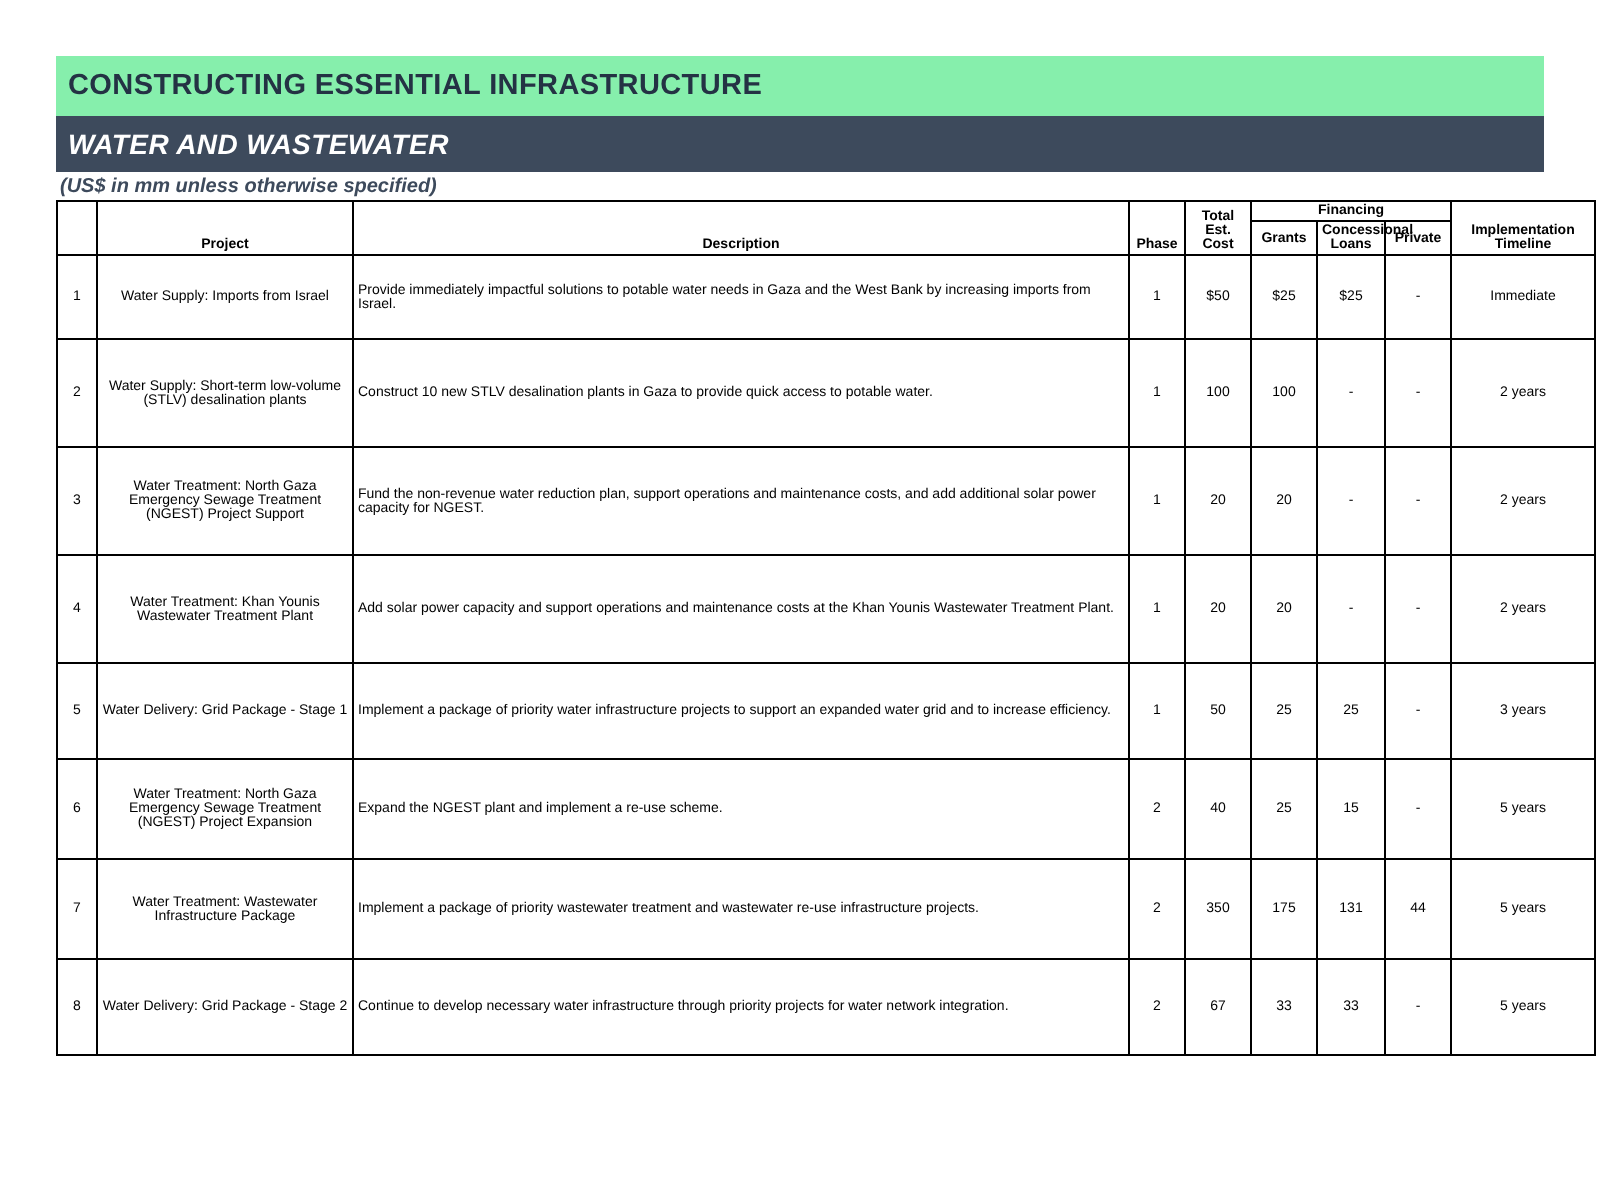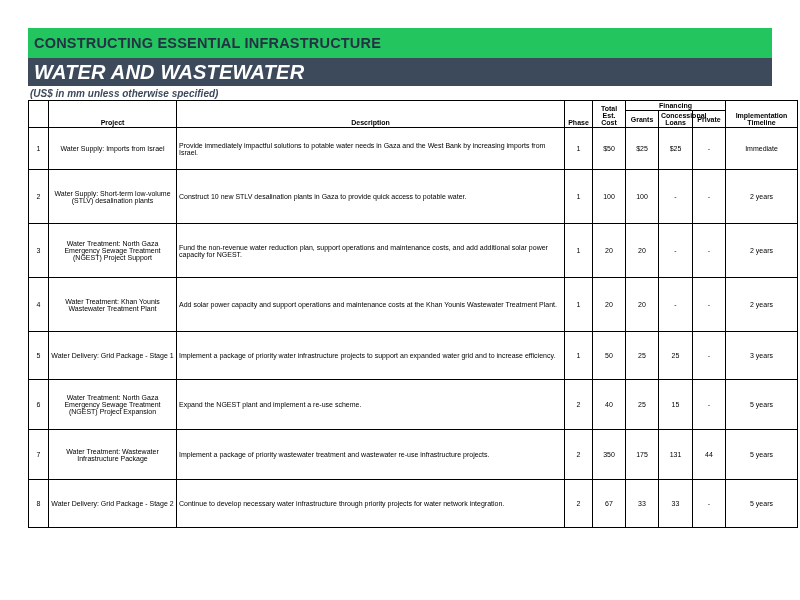--- a/index.html
+++ b/index.html
@@ -19,21 +19,21 @@
     height: 600px;
     background: #ffffff;
     box-sizing: border-box;
   }
   .header-green {
     position: absolute;
     left: 28px;
     top: 28px;
     width: 744px;
     height: 30px;
-    background: #22c55e;
+    background: #86efac;
     display: flex;
     align-items: center;
   }
   .header-green .title {
     color: #243244;
     font-size: 14.5px;
     font-weight: bold;
     letter-spacing: 0.2px;
     padding-left: 6px;
   }
@@ -42,21 +42,21 @@
     left: 28px;
     top: 58px;
     width: 744px;
     height: 28px;
     background: #3D4A5C;
     display: flex;
     align-items: center;
   }
   .header-navy .subtitle {
     color: #ffffff;
-    font-size: 20px;
+    font-size: 14px;
     font-weight: bold;
     font-style: italic;
     padding-left: 6px;
     letter-spacing: 0.2px;
   }
   .note {
     position: absolute;
     left: 30px;
     top: 88px;
     font-size: 10px;

